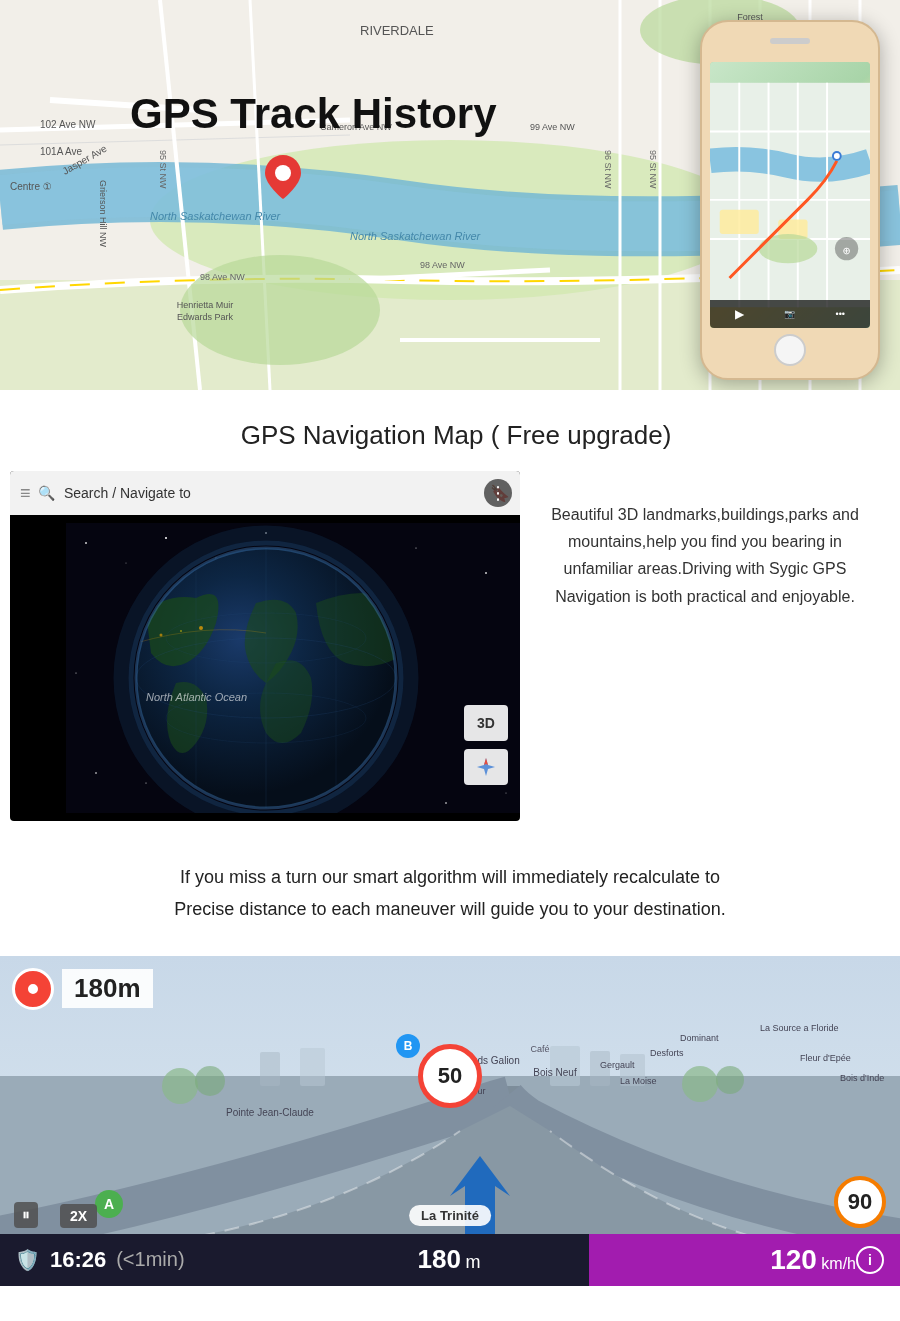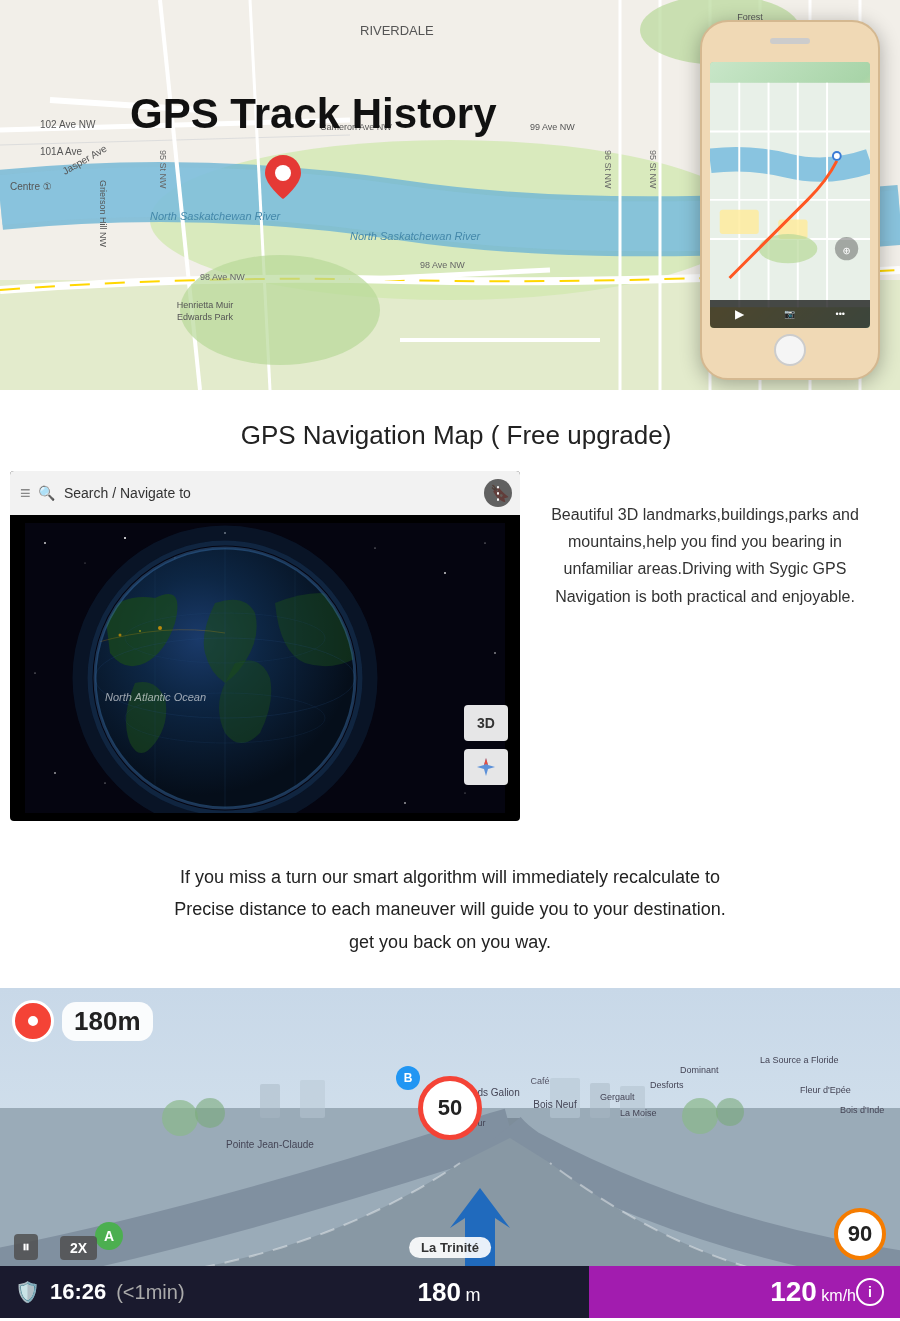--- a/index.html
+++ b/index.html
@@ -178,20 +178,21 @@
       color: #888;
       font-size: 18px;
     }
     .globe-canvas {
       width: 100%;
       height: 100%;
       display: flex;
       align-items: center;
       justify-content: center;
       padding-top: 44px;
+      margin-left: 41px;
     }
     .globe-3d-btn {
       position: absolute;
       right: 12px;
       bottom: 80px;
       width: 44px;
       height: 36px;
       background: rgba(255,255,255,0.9);
       border-radius: 4px;
       display: flex;
@@ -648,21 +649,20 @@
   </div>
 
   <div class="globe-description">
     <p>Beautiful 3D landmarks,buildings,parks and mountains,help you find you bearing in unfamiliar areas.Driving with Sygic GPS Navigation is both practical and enjoyable.</p>
   </div>
 </div>
 
 <div class="maneuver-section">
   <p>If you miss a turn our smart algorithm will immediately recalculate to</p>
   <p>Precise distance to each maneuver will guide you to your destination.</p>
-  <p>get you back on you way.</p>
 </div>
 
 <div class="nav-screen-section">
   <div class="nav-screen-bg">
 
     <svg width="900" height="280" viewBox="0 0 900 280" xmlns="http://www.w3.org/2000/svg" style="position:absolute;top:0;left:0;">
       <defs>
         <linearGradient id="skyGrad" x1="0" y1="0" x2="0" y2="1">
           <stop offset="0%" stop-color="#c8d8e8"></stop>
           <stop offset="100%" stop-color="#d8e5ef"></stop>
@@ -714,21 +714,21 @@
       <text x="440" y="138" font-size="9" fill="#445">Beausejour</text>
 
       <polygon points="450,240 480,200 510,240 495,230 495,280 465,280 465,230" fill="#1565c0" opacity="0.9"></polygon>
 
     </svg>
 
     <div style="position:absolute;top:12px;left:12px;display:flex;align-items:center;gap:8px;z-index:10;">
       <div style="width:42px;height:42px;background:#f44336;border-radius:50%;display:flex;align-items:center;justify-content:center;border:3px solid white;">
         <div style="width:16px;height:16px;background:white;border-radius:50%;border:3px solid #f44336;"></div>
       </div>
-      <div style="background:rgba(255,255,255,0.9);padding:4px 12px;border-radius:14px;font-size:26px;font-weight:bold;color:#222;">180m</div>
+      <div style="background:rgba(255,255,255,0.9);padding:4px 12px;border-radius:0;font-size:26px;font-weight:bold;color:#222;">180m</div>
     </div>
 
     <div style="position:absolute;top:88px;left:50%;transform:translateX(-50%);z-index:10;">
       <div class="speed-sign">
         <span>50</span>
       </div>
     </div>
 
     <div style="position:absolute;top:78px;left:44%;z-index:10;">
       <div class="marker-circle-b">B</div>

